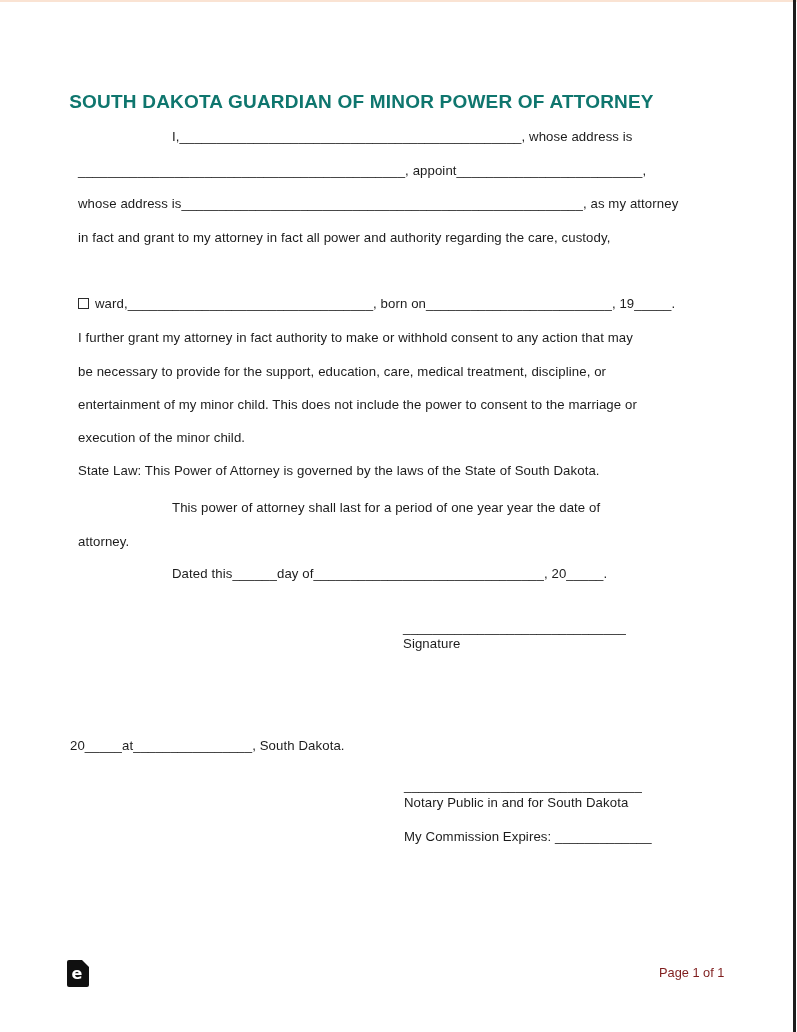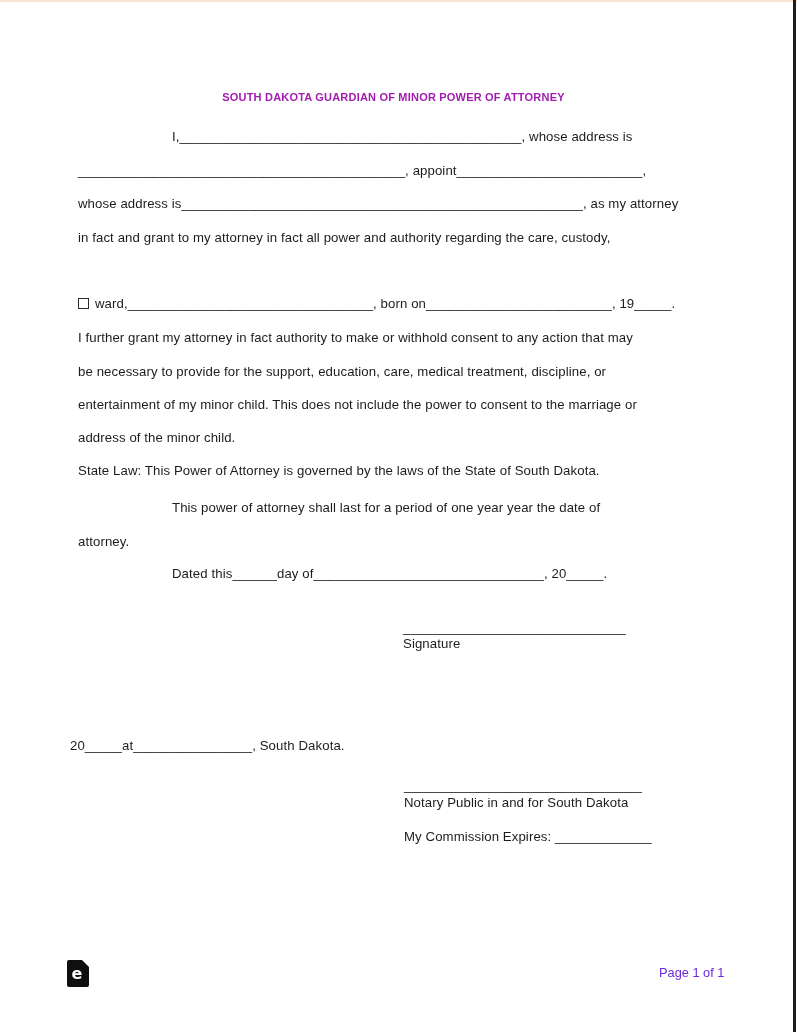--- a/index.html
+++ b/index.html
@@ -17,26 +17,26 @@
   .line{
     position:absolute;
     font-size:13.2px;
     line-height:15px;
     white-space:pre;
     color:#1c1c1c;
     letter-spacing:0.1px;
   }
   .title{
     position:absolute;
-    left:94px;width:599px;
+    left:62px;width:599px;
     text-align:center;
     font-weight:bold;
-    font-size:11px;
+    font-size:19px;
     letter-spacing:0.2px;
-    color:#a21caf;
+    color:#0f766e;
     white-space:nowrap;
   }
   .checkbox{
     display:inline-block;
     width:9px;height:9px;
     border:1.2px solid #2b2b2b;
     background:#fff;
     vertical-align:-1px;
     margin:0 5px 0 3px;
   }
@@ -62,21 +62,21 @@
     color:#ffffff;
     font-family:"DejaVu Sans",sans-serif;
     font-weight:bold;
     font-size:16px;
     line-height:20px;
   }
   .page-num{
     position:absolute;
     left:659px;top:965px;
     font-size:12.8px;
-    color:#6d28d9;
+    color:#7f1d1d;
     white-space:nowrap;
   }
 </style>
 </head>
 <body>
 
 <div class="page">
 
   <div class="edge-top"></div>
   <div class="edge-right"></div>
@@ -93,21 +93,21 @@
 
 
   <div class="line" style="top:296px;left:78px"><span class="checkbox lead"></span><span>ward,_________________________________, born on_________________________, 19_____.</span></div>
 
   <div class="line" style="top:330px;left:78px">I further grant my attorney in fact authority to make or withhold consent to any action that may</div>
 
   <div class="line" style="top:364px;left:78px">be necessary to provide for the support, education, care, medical treatment, discipline, or</div>
 
   <div class="line" style="top:397px;left:78px">entertainment of my minor child. This does not include the power to consent to the marriage or</div>
 
-  <div class="line" style="top:430px;left:78px">address of the minor child.</div>
+  <div class="line" style="top:430px;left:78px">execution of the minor child.</div>
 
   <div class="line" style="top:463px;left:78px">State Law: This Power of Attorney is governed by the laws of the State of South Dakota.</div>
 
   <div class="line" style="top:500px;left:172px">This power of attorney shall last for a period of one year year the date of</div>
 
   <div class="line" style="top:534px;left:78px">attorney.</div>
 
   <div class="line" style="top:566px;left:172px">Dated this______day of_______________________________, 20_____.</div>
 
   <div class="line" style="top:620px;left:403px">______________________________</div>

